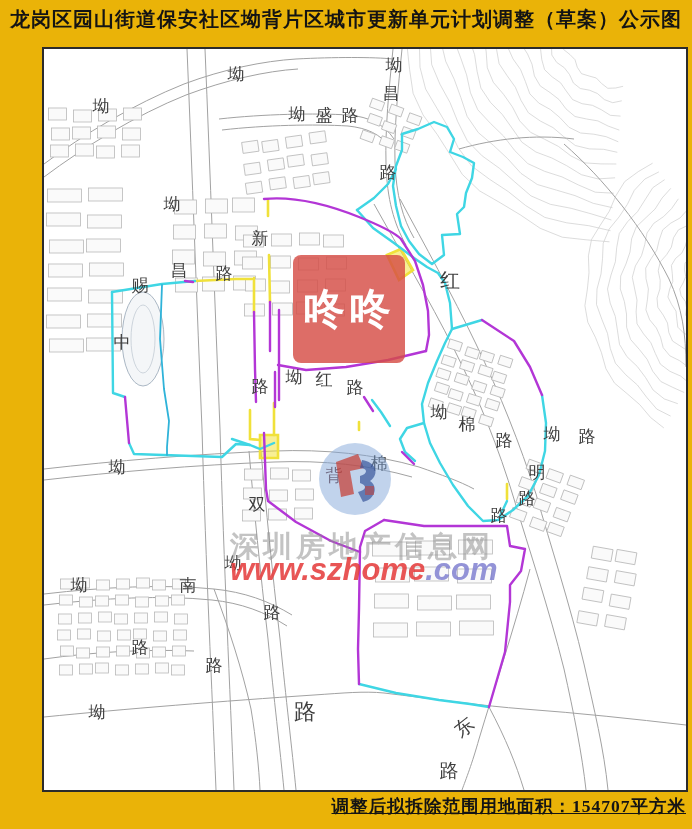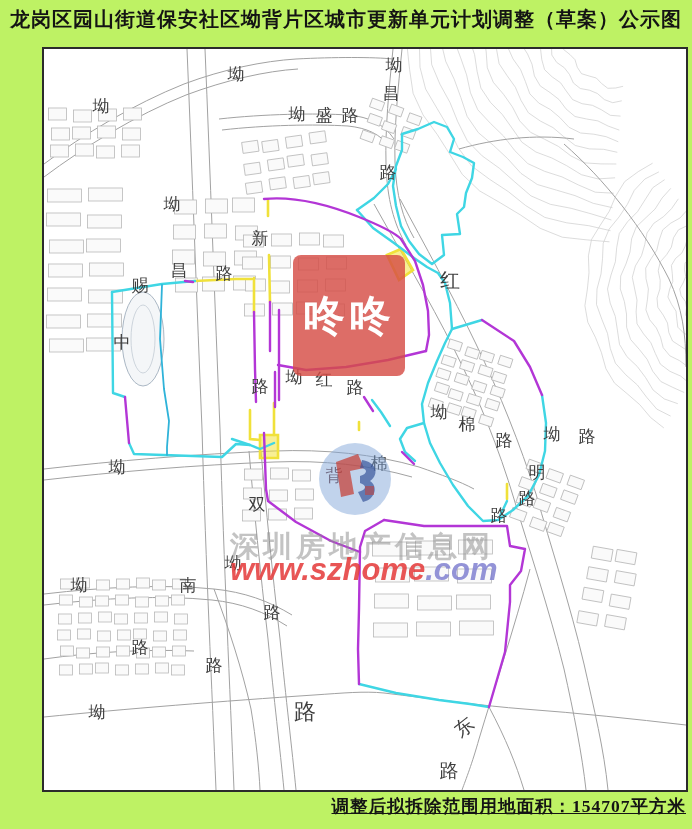--- a/index.html
+++ b/index.html
@@ -1,25 +1,25 @@
 <!DOCTYPE html>
 <html><head>
 <meta charset="utf-8">
 <style>
   html,body{margin:0;padding:0;background:#e8e8e8;}
-  #page{position:relative;width:692px;height:829px;background:#bef264;overflow:hidden;
+  #page{position:relative;width:692px;height:829px;background:#eab308;overflow:hidden;
         font-family:"Liberation Serif","DejaVu Serif",serif;}
   #title{position:absolute;left:0;top:6px;width:692px;text-align:center;
          font-size:20px;font-weight:700;color:#141414;letter-spacing:1px;}
   #mapframe{position:absolute;left:42px;top:47px;width:642px;height:741px;
             border:2px solid #2b2b2b;background:#fff;overflow:hidden;}
   #mapsvg{position:absolute;left:0;top:0;}
   .roadlabel{position:absolute;color:#3f3f3f;font-size:17px;line-height:1;
              transform:translate(-50%,-50%);white-space:nowrap;}
-  #wm-red{position:absolute;left:249px;top:206px;width:112px;height:121px;
+  #wm-red{position:absolute;left:249px;top:206px;width:112px;height:108px;
           background:rgba(213,77,70,0.82);border-radius:8px;display:flex;flex-direction:column;
           align-items:center;justify-content:center;
           font-family:"Liberation Sans","DejaVu Sans",sans-serif;}
   #wm-red span{color:#fff;font-weight:700;font-size:42px;line-height:48px;letter-spacing:4px;}
   #wm-logo{position:absolute;left:274px;top:393px;width:74px;height:74px;}
   #wm-cn{position:absolute;left:186px;top:478px;font-size:29px;letter-spacing:4px;
          color:rgba(140,140,140,0.52);font-weight:700;white-space:nowrap;}
   #wm-url{position:absolute;left:186px;top:503px;font-size:31px;font-weight:700;font-style:italic;
           font-family:"Liberation Sans","DejaVu Sans",sans-serif;white-space:nowrap;}
   #wm-url .main{color:rgba(228,55,55,0.85);font-style:italic;}

